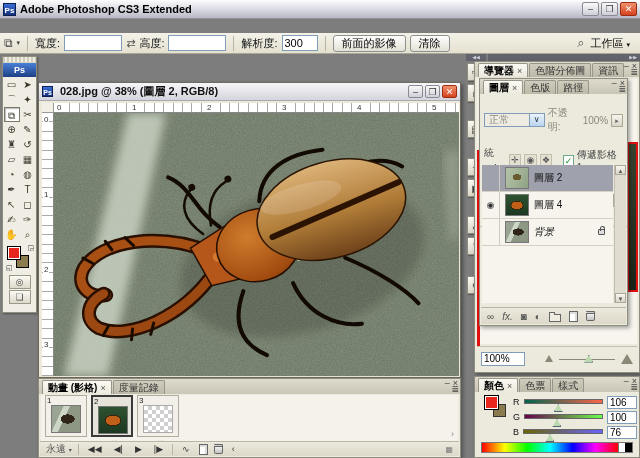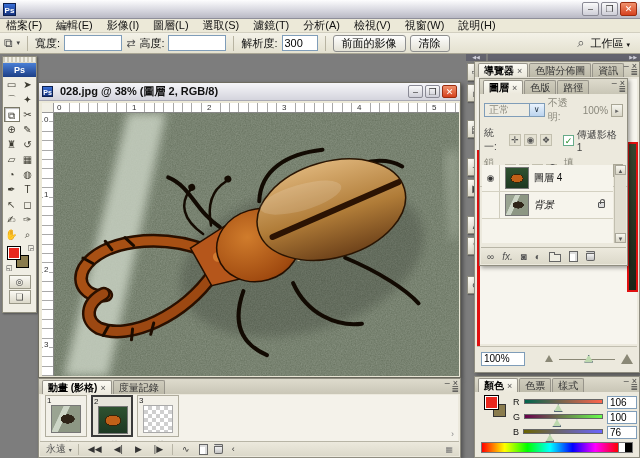--- a/index.html
+++ b/index.html
@@ -70,21 +70,21 @@
 
   
   .palette { background:#ece9dd; border:1px solid #8f8d80; box-shadow:2px 2px 4px rgba(0,0,0,.35); }
   .tabrow { height:15px; background:linear-gradient(#dedbcd,#c9c6b6); display:flex; align-items:flex-end; padding:1px 2px 0 3px; position:relative;}
   .tab { height:14px; line-height:13px; padding:0 5px; font-size:10px; border:1px solid #97948a; border-bottom:none;
     background:linear-gradient(#cfccbd,#bdbaa9); margin-right:1px; white-space:nowrap; border-radius:2px 2px 0 0; color:#333;}
   .tab.active { background:linear-gradient(#fbfaf3,#ecead e0); background:linear-gradient(#fbfaf3,#ece9dd); font-weight:bold; color:#000; }
   .tab .x { font-size:9px; margin-left:3px; color:#555; font-weight:normal;}
   .pctl { position:absolute; right:2px; top:-1px; font-size:9px; color:#444; display:flex; gap:3px; }
   .pmenu { position:absolute; right:1px; bottom:0px; font-size:9px; color:#444; }
-  .minirow { display:flex; align-items:center; gap:3px; padding:2px 4px; font-size:10px; color:#444; }
+  .minirow { display:flex; align-items:center; gap:3px; padding:12px 4px; font-size:10px; color:#444; }
   .gray { color:#8a887c; }
   .spin { width:12px; height:13px; border:1px solid #a9a695; background:linear-gradient(#f6f5ee,#d9d6c7);
     font-size:7px; text-align:center; line-height:12px; color:#666; }
   .mini-ic { font-size:9px; color:#555; border:1px solid #c2bfae; background:#e4e1d2; width:13px; height:12px;
     line-height:11px; text-align:center; }
   .checkbox { width:11px; height:11px; border:1px solid #6a8; background:#fff; font-size:9px; line-height:10px;
     text-align:center; color:#1d8a1d; font-weight:bold; }
 
   
   .i-lock { display:inline-block; width:7px; height:6px; border:1px solid #555; border-radius:1px; background:#ddd; position:relative; }
@@ -138,39 +138,28 @@
   .fdelay { position:absolute; top:44px; width:46px; text-align:center; font-size:9px; color:#333; white-space:nowrap; }
   .actl { font-size:9px; color:#333; border:1px solid transparent; padding:0 2px; }
 </style>
 </head>
 <body>
 
 <div id="screen">
 
   <div class="abs titlebar">
     <div class="ps-logo">Ps</div>
+    <span class="t">Adobe Photoshop CS3 Extended</span>
     <div class="wbtns">
       <div class="wbtn">–</div>
       <div class="wbtn">❐</div>
       <div class="wbtn close">✕</div>
     </div>
   </div>
 
-  <div class="abs menubar">
-    <span>檔案(F)</span>
-    <span>編輯(E)</span>
-    <span>影像(I)</span>
-    <span>圖層(L)</span>
-    <span>選取(S)</span>
-    <span>濾鏡(T)</span>
-    <span>分析(A)</span>
-    <span>檢視(V)</span>
-    <span>視窗(W)</span>
-    <span>說明(H)</span>
-  </div>
 
   <div class="abs optbar">
     <span style="font-size:12px;color:#444;">⧉</span>
     <span style="font-size:7px;color:#444;">▾</span>
     <div class="optsep"></div>
     <span>寬度:</span>
     <input class="xp-input" style="width: 58px;" value="">
     <span style="color:#555;">⇄</span>
     <span>高度:</span>
     <input class="xp-input" style="width: 58px;" value="">
@@ -346,21 +335,21 @@
       <input class="xp-input" style="width: 44px; height: 14px; font-size: 10px;" value="100%">
       <span class="tri-up" style="margin-left:14px;"></span>
       <span style="position:relative;flex:1;height:10px;">
         <span style="position:absolute;left:0;right:0;top:5px;height:1px;background:#8a8876;"></span>
         <span class="sl-thumb" style="left:45%;top:1px;"></span>
       </span>
       <span class="tri-up big"></span>
     </div>
   </div>
 
-  <div class="abs palette" style="left:479px;top:78px;width:149px;height:188px;z-index:4;">
+  <div class="abs palette" style="left:479px;top:78px;width:149px;height:248px;z-index:4;">
     <div class="tabrow">
       <div class="tab active">
         <span>圖層</span><span class="x">×</span>
       </div>
       <div class="tab"><span>色版</span></div>
       <div class="tab"><span>路徑</span></div>
       <div class="pctl">
         <span>–</span>
         <span>×</span>
       </div>
@@ -388,20 +377,25 @@
       <span class="mini-ic">▨</span>
       <span class="mini-ic">✎</span>
       <span class="mini-ic">✛</span>
       <span class="mini-ic"><span class="i-lock"></span></span>
       <span class="gray" style="margin-left:4px;">填滿:</span>
       <span class="gray">100%</span>
       <span class="spin">▸</span>
     </div>
 
     <div style="position:absolute;left:2px;top:86px;right:14px;bottom:22px;background:#f6f4ec;overflow:hidden;">
+      <div class="lrow sel">
+        <div class="eyebox"></div>
+        <div class="lthumb thumb th-pale"></div>
+        <span class="lname">圖層 2</span>
+      </div>
       <div class="lrow">
         <div class="eyebox">
             <span>◉</span>
           </div>
         <div class="lthumb thumb th-green"></div>
         <span class="lname">圖層 4</span>
       </div>
       <div class="lrow">
         <div class="eyebox"></div>
         <div class="lthumb thumb th-gravel"></div>

